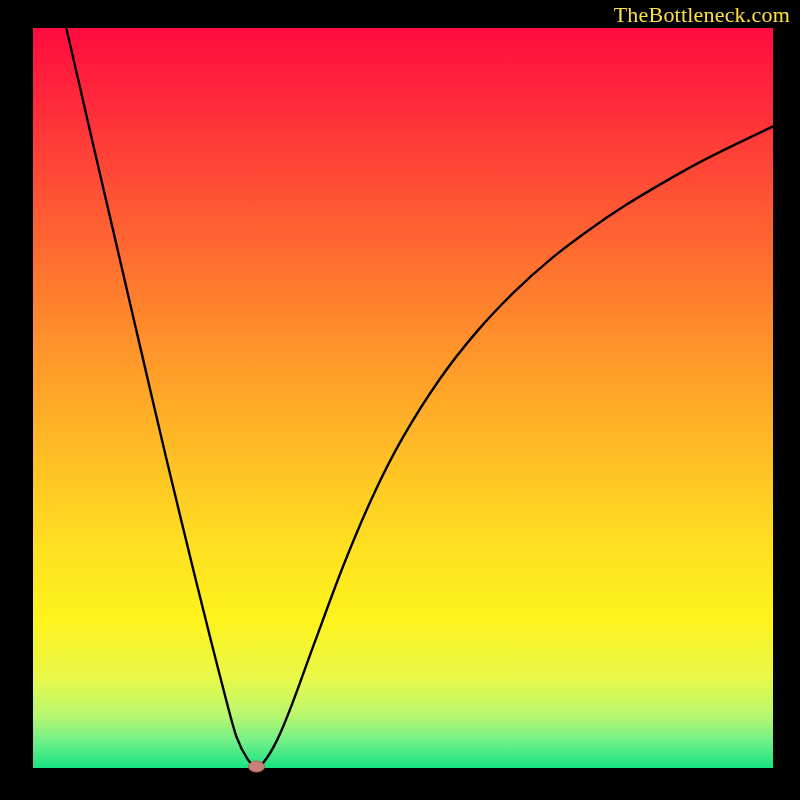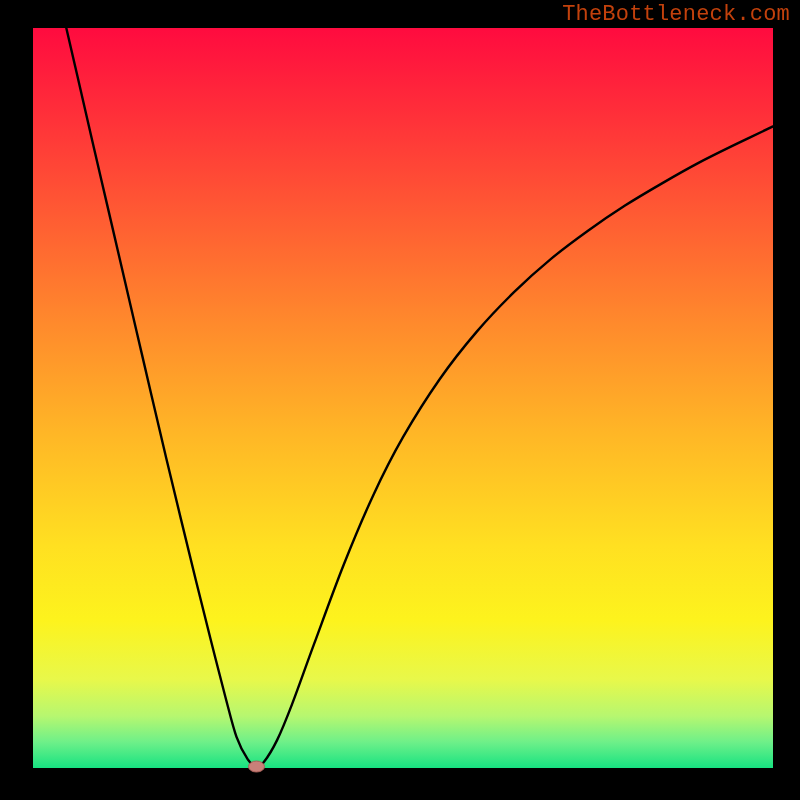--- a/index.html
+++ b/index.html
@@ -15,23 +15,23 @@
     left: 0;
     top: 0;
     width: 800px;
     height: 800px;
     background: #000;
   }
   .watermark {
     position: absolute;
     top: 2px;
     right: 10px;
-    font-family: Liberation Mono, monospace;
+    font-family: Liberation Serif, serif;
     font-size: 22px;
-    color: #c2410c;
+    color: #fde047;
     font-weight: 500;
     letter-spacing: 0.2px;
   }
   svg {
     position: absolute;
     left: 0;
     top: 0;
   }
 </style>
 </head>

